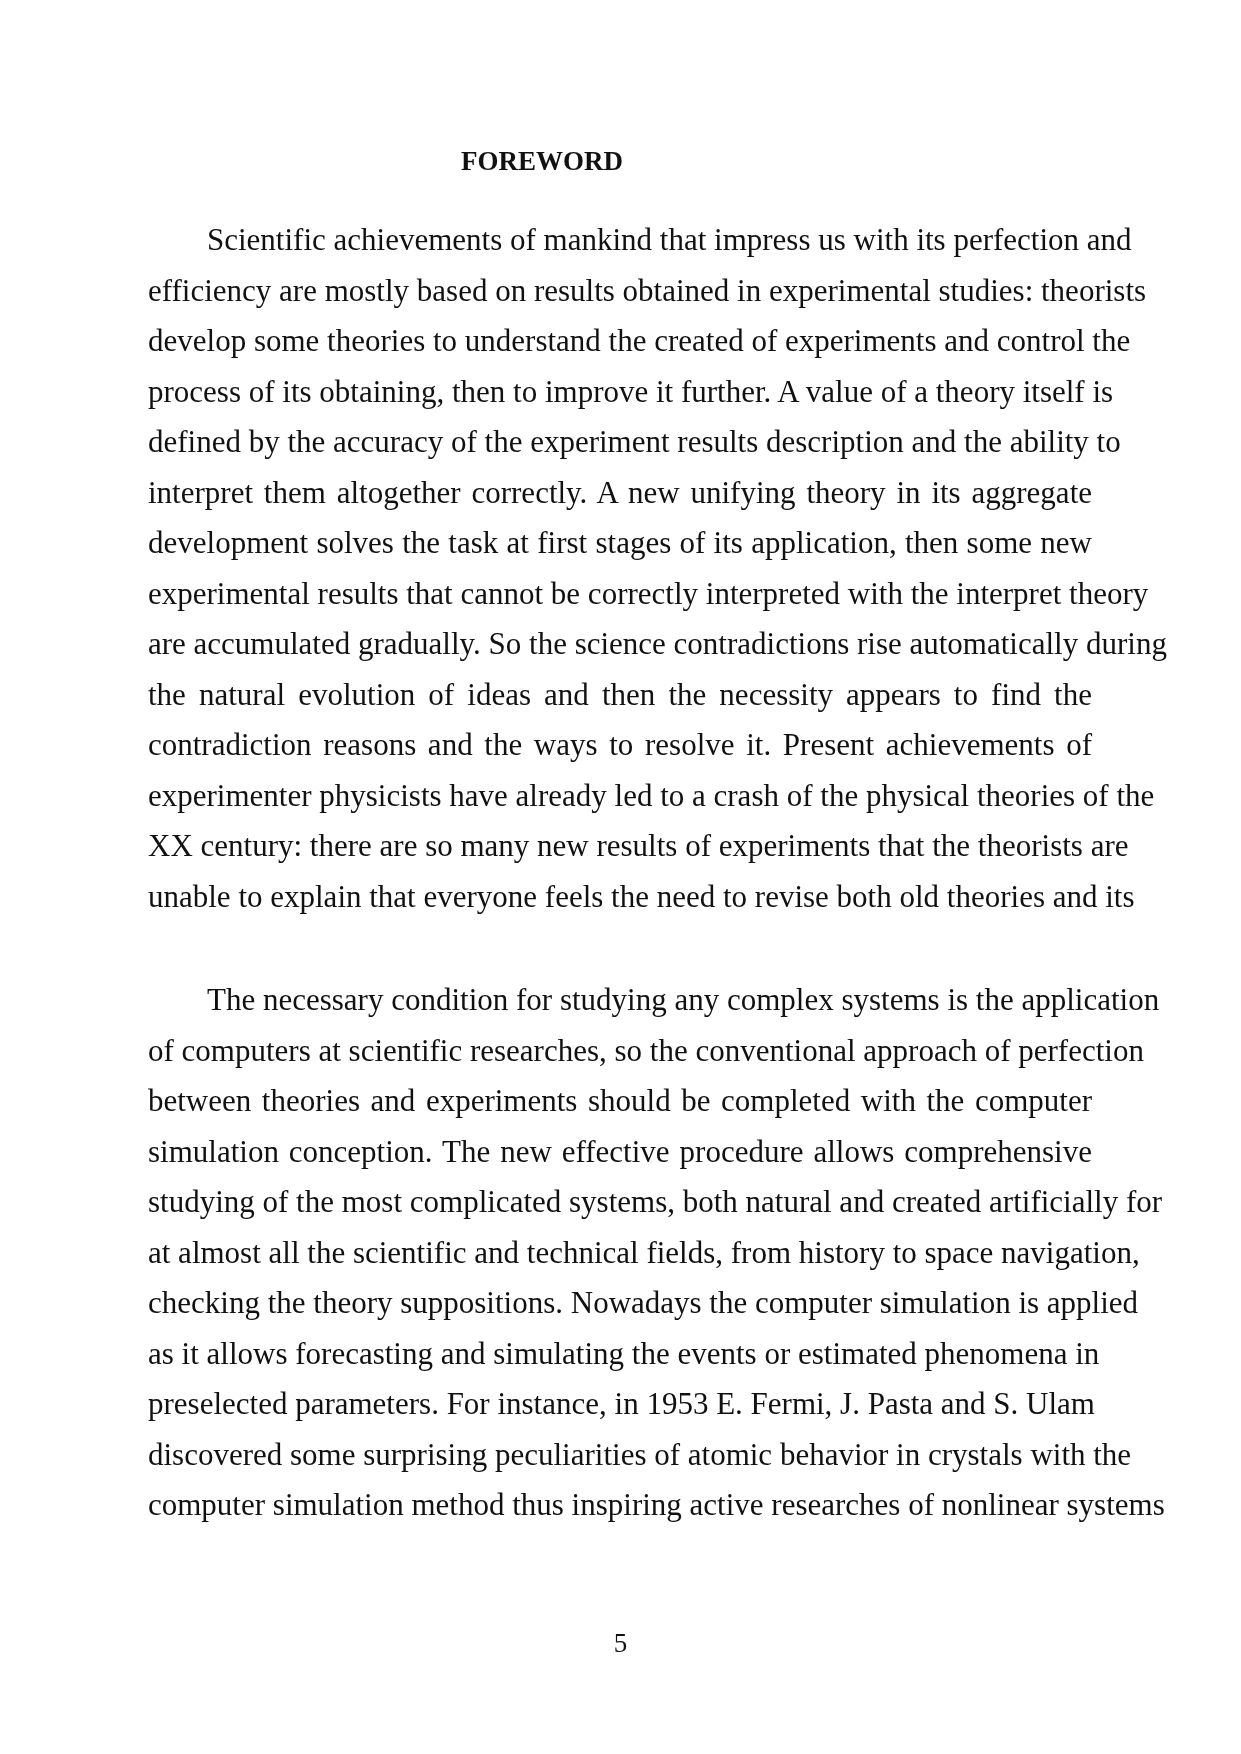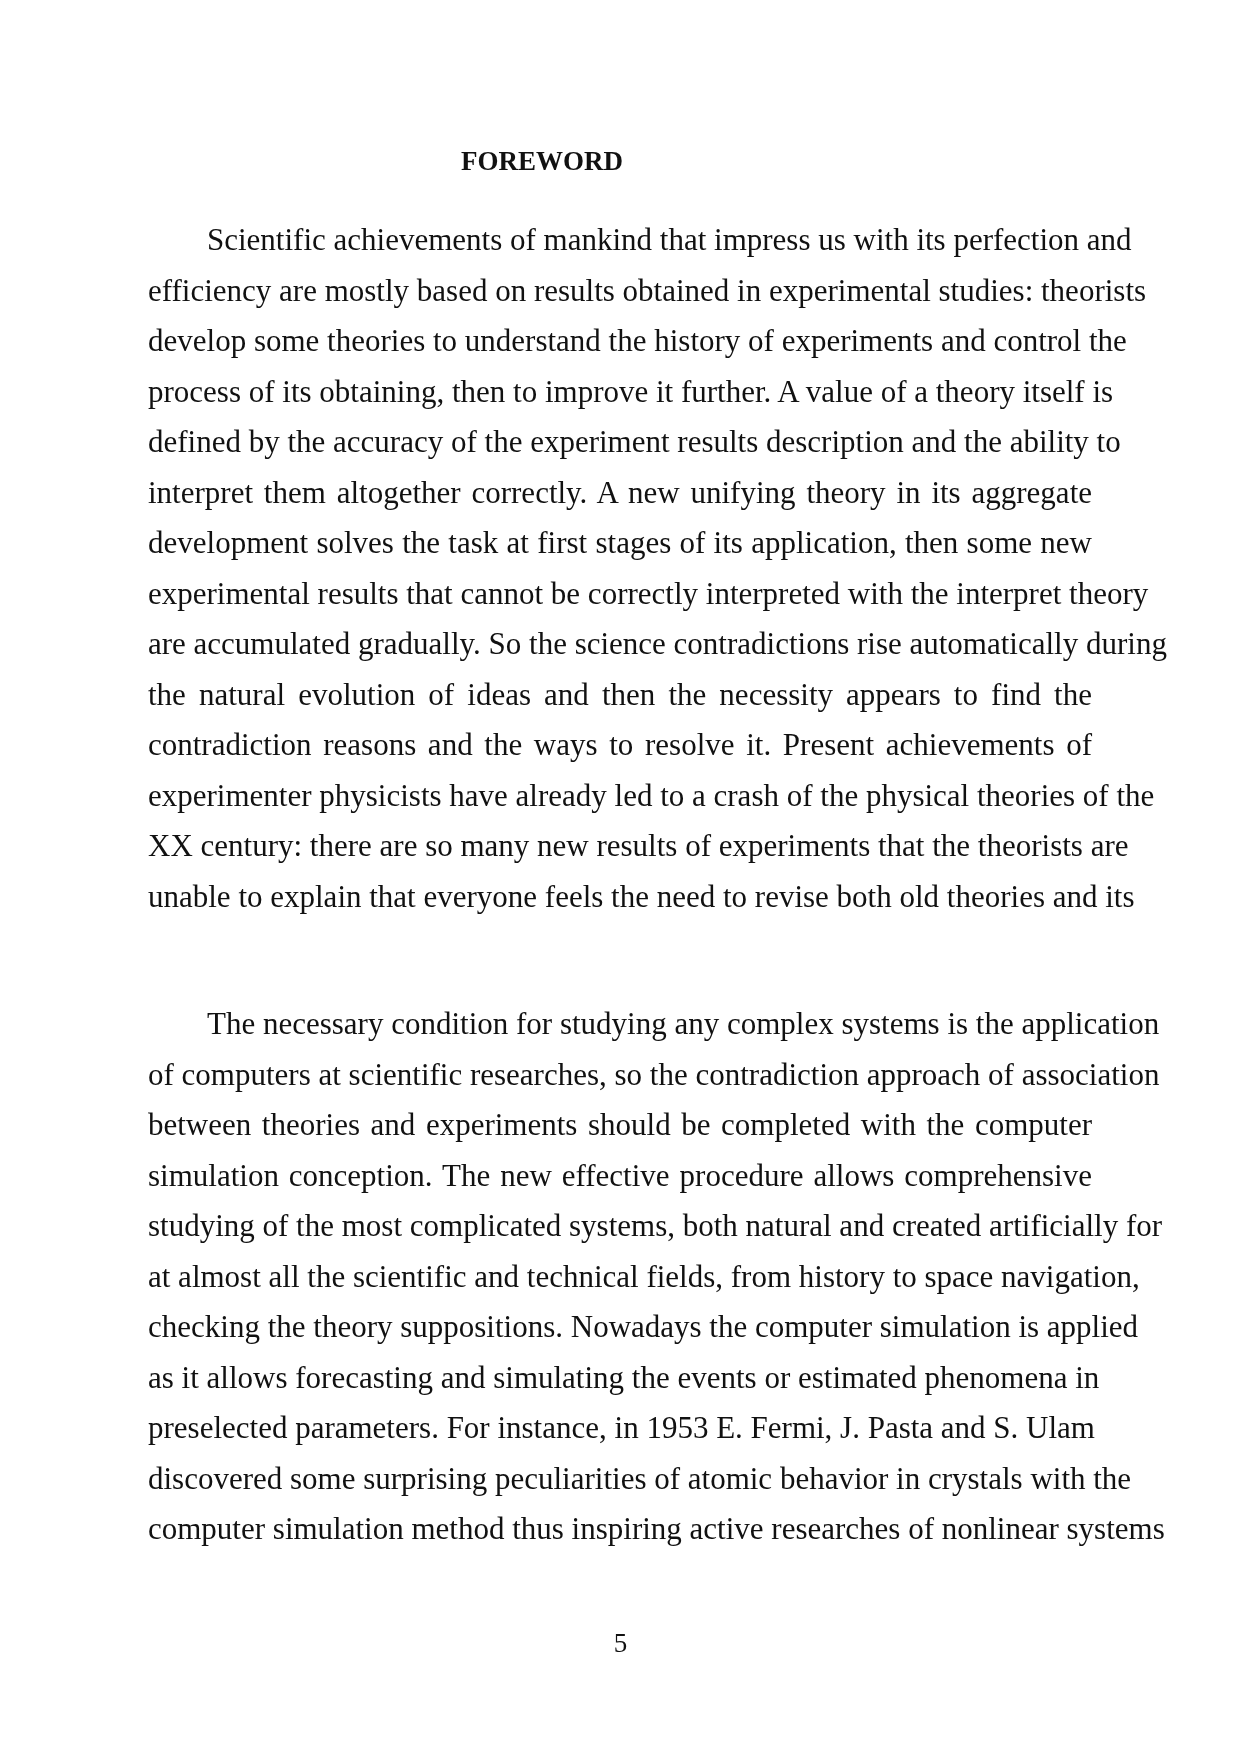--- a/index.html
+++ b/index.html
@@ -6,49 +6,49 @@
   body { width: 1241px; height: 1754px; position: relative; overflow: hidden;
          font-family: "Liberation Serif", "DejaVu Serif", serif; color: #111; }
   .title { position: absolute; top: 146px; left: 0; width: 1084px; text-align: center;
            font-weight: bold; font-size: 27px; letter-spacing: 0; }
   .para { position: absolute; left: 148px; width: 944px; }
   .line { display: block; height: 50.5px; line-height: 50.5px; font-size: 31px;
           text-align: justify; text-align-last: justify; white-space: nowrap; overflow: visible; }
   .line.indent { text-indent: 59px; }
   .line.last { text-align-last: left; }
   #p1 { top: 215px; }
-  #p2 { top: 999px; }
+  #p2 { top: 975px; }
   .pagenum { position: absolute; top: 1628px; left: 0; width: 1241px; text-align: center; font-size: 27px; }
 </style>
 </head>
 <body>
 
 <div>
   <div class="title">FOREWORD</div>
 
   <div class="para" id="p1">
     <div class="line indent" style="white-space: nowrap;">Scientific achievements of mankind that impress us with its perfection and</div>
     <div class="line" style="white-space: nowrap;">efficiency are mostly based on results obtained in experimental studies: theorists</div>
-    <div class="line" style="white-space: nowrap;">develop some theories to understand the history of experiments and control the</div>
+    <div class="line" style="white-space: nowrap;">develop some theories to understand the created of experiments and control the</div>
     <div class="line" style="white-space: nowrap;">process of its obtaining, then to improve it further. A value of a theory itself is</div>
     <div class="line" style="white-space: nowrap;">defined by the accuracy of the experiment results description and the ability to</div>
     <div class="line" style="white-space: nowrap;">interpret them altogether correctly. A new unifying theory in its aggregate</div>
     <div class="line" style="white-space: nowrap;">development solves the task at first stages of its application, then some new</div>
     <div class="line" style="white-space: nowrap;">experimental results that cannot be correctly interpreted with the interpret theory</div>
     <div class="line" style="white-space: nowrap;">are accumulated gradually. So the science contradictions rise automatically during</div>
     <div class="line" style="white-space: nowrap;">the natural evolution of ideas and then the necessity appears to find the</div>
     <div class="line" style="white-space: nowrap;">contradiction reasons and the ways to resolve it. Present achievements of</div>
     <div class="line" style="white-space: nowrap;">experimenter physicists have already led to a crash of the physical theories of the</div>
     <div class="line" style="white-space: nowrap;">XX century: there are so many new results of experiments that the theorists are</div>
     <div class="line" style="white-space: nowrap;">unable to explain that everyone feels the need to revise both old theories and its</div>
   </div>
 
   <div class="para" id="p2">
     <div class="line indent" style="white-space: nowrap;">The necessary condition for studying any complex systems is the application</div>
-    <div class="line" style="white-space: nowrap;">of computers at scientific researches, so the contradiction approach of association</div>
+    <div class="line" style="white-space: nowrap;">of computers at scientific researches, so the conventional approach of perfection</div>
     <div class="line" style="white-space: nowrap;">between theories and experiments should be completed with the computer</div>
     <div class="line" style="white-space: nowrap;">simulation conception. The new effective procedure allows comprehensive</div>
     <div class="line" style="white-space: nowrap;">studying of the most complicated systems, both natural and created artificially for</div>
     <div class="line" style="white-space: nowrap;">at almost all the scientific and technical fields, from history to space navigation,</div>
     <div class="line" style="white-space: nowrap;">checking the theory suppositions. Nowadays the computer simulation is applied</div>
     <div class="line" style="white-space: nowrap;">as it allows forecasting and simulating the events or estimated phenomena in</div>
     <div class="line" style="white-space: nowrap;">preselected parameters. For instance, in 1953 E. Fermi, J. Pasta and S. Ulam</div>
     <div class="line" style="white-space: nowrap;">discovered some surprising peculiarities of atomic behavior in crystals with the</div>
     <div class="line" style="white-space: nowrap;">computer simulation method thus inspiring active researches of nonlinear systems</div>
   </div>

